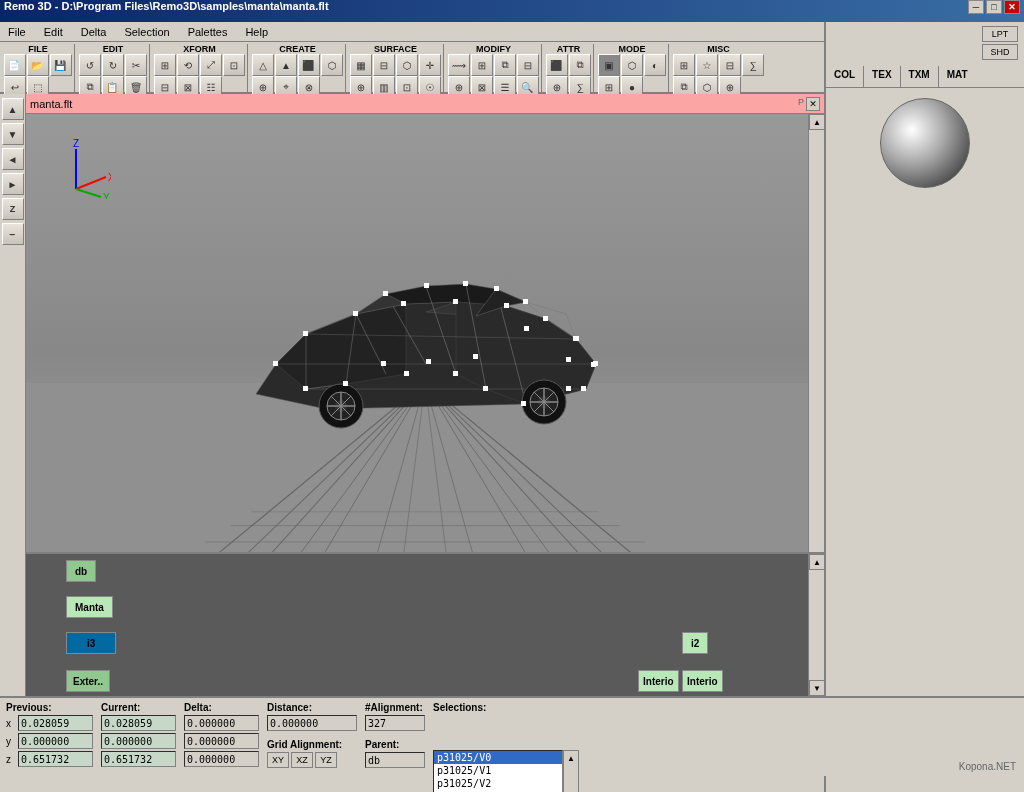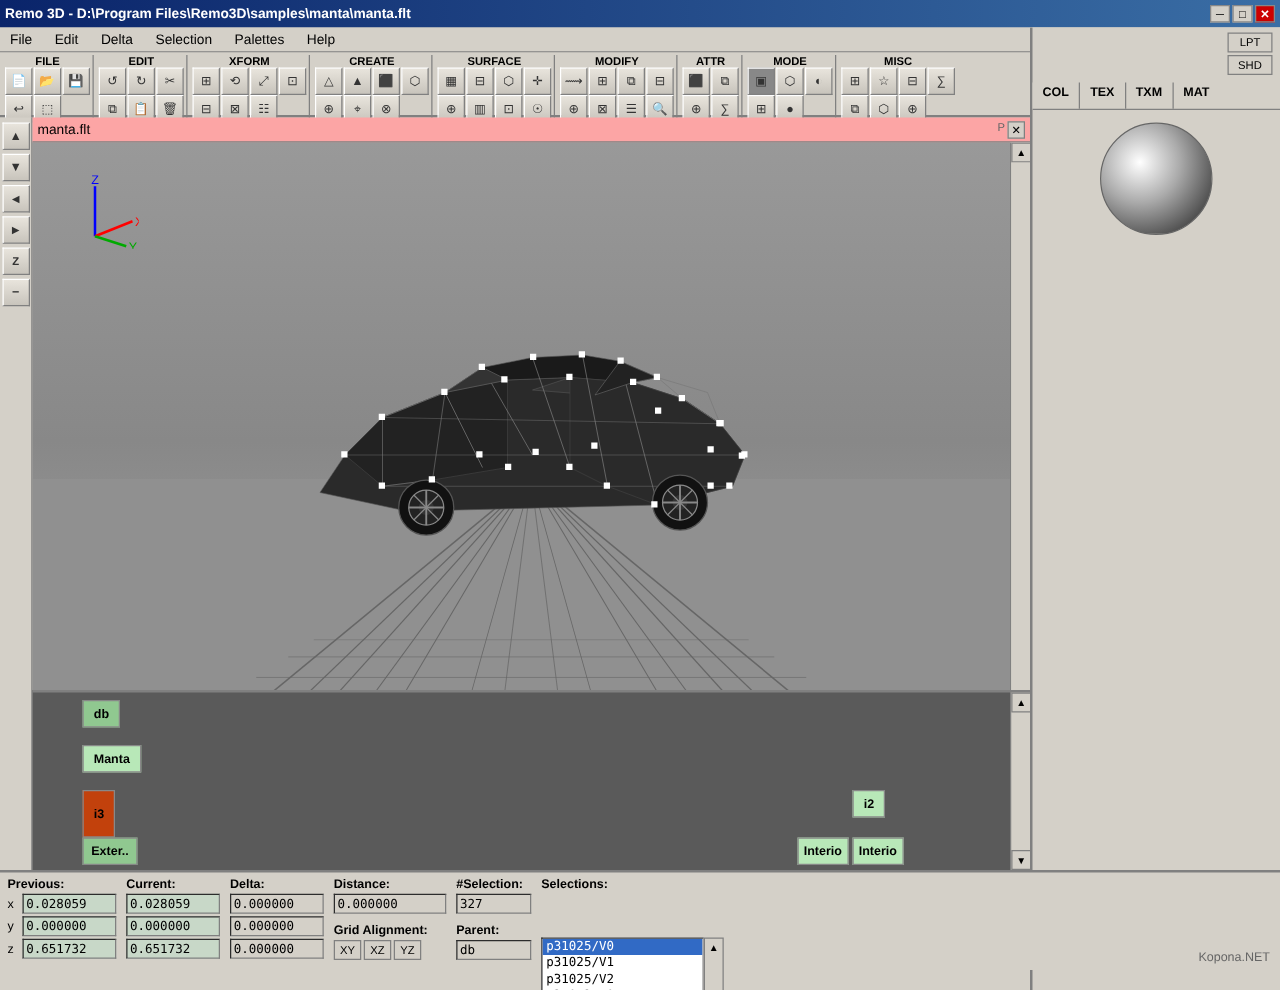--- a/index.html
+++ b/index.html
@@ -4,21 +4,21 @@
   <style>
     * { margin: 0; padding: 0; box-sizing: border-box; }
     body { font-family: 'Arial', sans-serif; font-size: 11px; background: #d4d0c8; width: 1024px; height: 792px; overflow: hidden; }
 
     
     .title-bar {
       background: linear-gradient(to right, #0a246a, #3a6ea5);
       color: white;
       height: 22px;
       display: flex;
-      align-items: center;
+      align-items: flex-start;
       justify-content: space-between;
       padding: 0 4px;
       font-size: 11px;
       font-weight: bold;
     }
     .title-bar-controls { display: flex; gap: 2px; }
     .title-btn {
       width: 16px; height: 14px;
       background: #d4d0c8;
       border: 1px solid #888;
@@ -499,21 +499,21 @@
 <div style="position:absolute;left:26px;right:200px;bottom:80px;height:160px;background:#5a5a5a;border-top:2px solid #808080;overflow:hidden;">
 
   <div style="position:relative;padding:6px 8px;">
     <div style="position:absolute;top:6px;left:40px;">
       <span class="node-btn green" style="padding:2px 8px;font-size:10px;font-weight:bold;cursor:pointer;display:inline-flex;align-items:center;justify-content:center;height:22px;border:1px solid #888;background:#90c890;color:black;">db</span>
     </div>
     <div style="position:absolute;top:42px;left:40px;">
       <span class="node-btn light-green" style="padding:2px 8px;font-size:10px;font-weight:bold;cursor:pointer;display:inline-flex;align-items:center;justify-content:center;height:22px;border:1px solid #888;background:#b8e8b8;color:black;">Manta</span>
     </div>
     <div style="position:absolute;top:78px;left:40px;">
-      <span class="node-btn teal" style="padding:2px 8px;font-size:10px;font-weight:bold;cursor:pointer;display:inline-flex;align-items:center;justify-content:center;height:38px;border:1px solid #888;background:#c2410c;color:black;">i3</span>
+      <span class="node-btn teal" style="padding:2px 20px;font-size:10px;font-weight:bold;cursor:pointer;display:inline-flex;align-items:center;justify-content:center;height:22px;border:1px solid #888;background:#0369a1;color:black;">i3</span>
     </div>
     <div style="position:absolute;top:78px;left:656px;">
       <span class="node-btn light-green" style="padding:2px 8px;font-size:10px;font-weight:bold;cursor:pointer;display:inline-flex;align-items:center;justify-content:center;height:22px;border:1px solid #888;background:#b8e8b8;color:black;">i2</span>
     </div>
     <div style="position:absolute;top:116px;left:40px;">
       <span class="node-btn green" style="padding:2px 6px;font-size:10px;font-weight:bold;cursor:pointer;display:inline-flex;align-items:center;justify-content:center;height:22px;border:1px solid #888;background:#90c890;color:black;">Exter..</span>
     </div>
     <div style="position:absolute;top:116px;left:612px;">
       <span class="node-btn light-green" style="padding:2px 4px;font-size:10px;font-weight:bold;cursor:pointer;display:inline-flex;align-items:center;justify-content:center;height:22px;border:1px solid #888;background:#b8e8b8;color:black;">Interio</span>
     </div>
@@ -589,21 +589,21 @@
       <div style="height:4px;"></div>
       <div class="field-group-title">Grid Alignment:</div>
       <div class="field-row" style="gap:2px;">
         <div class="xy-btn">XY</div>
         <div class="xy-btn">XZ</div>
         <div class="xy-btn">YZ</div>
       </div>
     </div>
 
     <div class="field-group">
-      <div class="field-group-title">#Selection:</div>
+      <div class="field-group-title">#Alignment:</div>
       <div class="field-row">
         <input class="field-input gray-bg" type="text" style="width: 60px;" value="327">
       </div>
       <div style="height:4px;"></div>
       <div class="field-group-title">Parent:</div>
       <div class="field-row">
         <input class="field-input gray-bg" type="text" style="width: 60px;" value="db">
       </div>
     </div>
 

